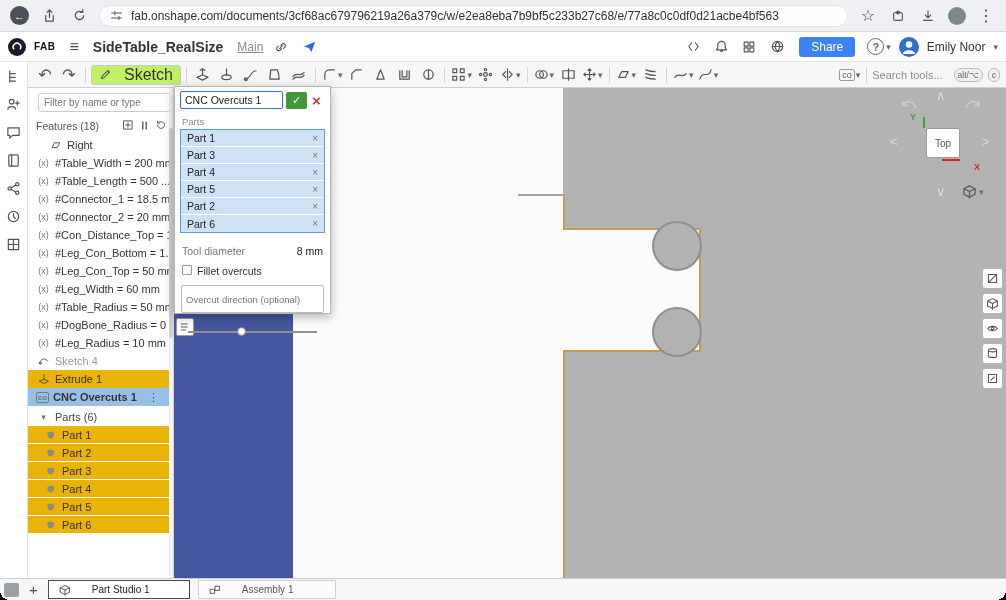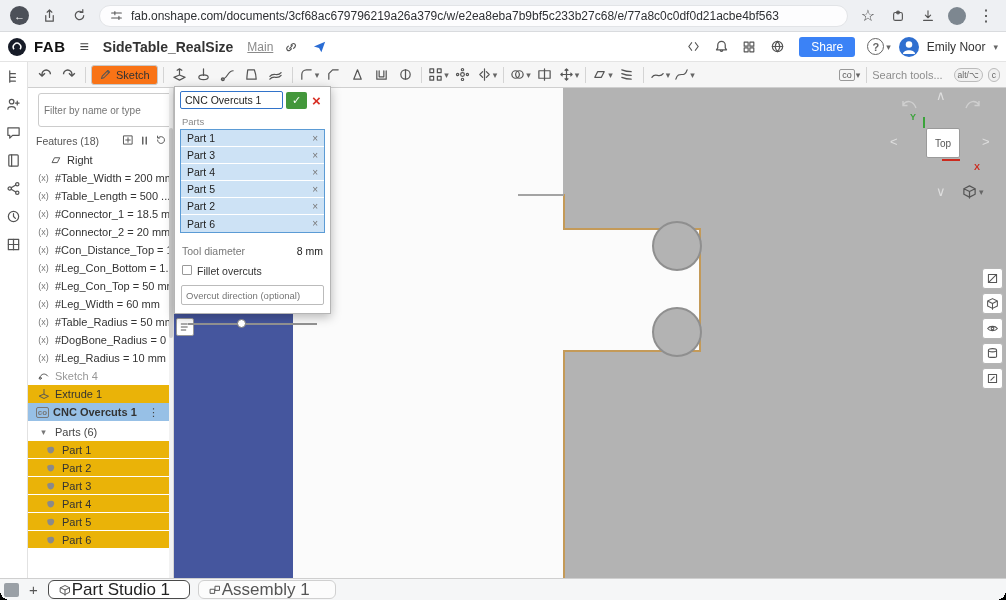--- a/index.html
+++ b/index.html
@@ -17,56 +17,56 @@
   #url-pill { flex:1; height:22px; background:#fdfdfe; border:1px solid #e2e4e7; border-radius:11px;
     display:flex; align-items:center; padding:0 10px; gap:8px; }
   #url-text { font-size:12px; color:#2e3033; white-space:nowrap; overflow:hidden; }
   #avatar-chrome { width:18px; height:18px; border-radius:50%; background:#7d8790; }
 
   
   #osheader { position:absolute; top:32px; left:0; right:0; height:30px; background:#fff;
     border-bottom:1px solid #e4e4e4; display:flex; align-items:center; padding:0 8px; gap:8px; }
   #logo-circle { width:18px; height:18px; border-radius:50%; background:#171c28; display:flex;
     align-items:center; justify-content:center; }
-  #brand { font-size:15px; font-weight:bold; color:#111; letter-spacing:.5px; }
+  #brand { font-size:10px; font-weight:bold; color:#111; letter-spacing:.5px; }
   #menu-btn { font-size:16px; color:#444; margin:0 6px; }
   #doc-title { font-size:14px; font-weight:600; color:#333; }
   #workspace { font-size:12px; color:#8a8a8a; margin-left:6px;text-decoration:underline; }
   .hdr-ic { width:20px; height:20px; display:flex; align-items:center; justify-content:center; }
   #share-btn { background:#3b82f6; color:#fff; font-size:12px; border-radius:3px;
     padding:3px 12px; margin:0 4px; }
   #help-circle { width:17px; height:17px; border-radius:50%; border:1.4px solid #666; color:#666;
     font-size:11px; display:flex; align-items:center; justify-content:center; font-weight:bold; }
   #avatar-os { width:20px; height:20px; border-radius:50%; background:#2f6fd0; overflow:hidden; }
   #user-name { font-size:12px; color:#333; }
   .caret { font-size:9px; color:#666; }
 
   
   #toolbar { position:absolute; top:62px; left:28px; right:0; height:26px; background:#f6f6f6;
     border-bottom:1px solid #cfcfcf; display:flex; align-items:center; padding:0 6px; gap:2px; }
   .tbtn { height:22px; min-width:22px; display:flex; align-items:center; justify-content:center;
     border-radius:3px; color:#555; gap:1px; padding:0 1px; }
   .tsep { width:1px; height:16px; background:#d4d4d4; margin:0 3px; }
-  #sketch-btn { display:flex; align-items:center; gap:4px; border:1px solid #c9c9c9; background:#f97316;
-    border-radius:3px; height:20px; padding:0 7px; font-size:11px; color:#333; }
+  #sketch-btn { display:flex; align-items:center; gap:12px; border:1px solid #c9c9c9; background:#bef264;
+    border-radius:3px; height:20px; padding:0 7px; font-size:16px; color:#333; }
   #co-box { border:1px solid #999; border-radius:2px; font-size:9px; color:#555; padding:0 2px; }
   #search-tools { font-size:11px; color:#8d8d8d; margin-right:6px; }
   .keycap { font-size:8.5px; color:#666; border:1px solid #bbb; border-radius:7px; background:#f0f0f0;
     padding:1px 3px; margin-left:3px; }
 
   
   #leftrail { position:absolute; top:62px; left:0; width:28px; bottom:22px; background:#fff;
     border-right:1px solid #e2e2e2; display:flex; flex-direction:column; align-items:center;
     padding-top:7px; gap:9px; }
 
   
   #featurepanel { position:absolute; top:88px; left:28px; width:146px; bottom:22px; background:#fff;
     border-right:1px solid #d5d5d5; overflow:hidden; }
   #filter-row { display:flex; align-items:center; gap:4px; padding:5px 6px 3px 6px; }
-  #filter-input { flex:1; height:34px; border:1px solid #ccc; border-radius:3px; font-size:10px;
+  #filter-input { flex:1; height:19px; border:1px solid #ccc; border-radius:3px; font-size:10px;
     padding:0 5px; color:#333; font-family:"Liberation Sans", sans-serif; }
   #features-header { display:flex; align-items:center; font-size:10.5px; color:#555;
     padding:4px 6px 3px 8px; gap:4px; }
   #features-header .hicons { margin-left:auto; display:flex; gap:5px; align-items:center; }
   .frow { height:18px; display:flex; align-items:center; gap:4px; padding-left:8px; font-size:11px;
     color:#333; white-space:nowrap; overflow:hidden; }
   .frow .ficon { width:15px; display:flex; justify-content:center; color:#777; font-size:9px; flex:none; }
   .frow.indent { padding-left:20px; }
   .frow.dim span.lbl { color:#979797; }
   .sel { background:#eab308; }
@@ -115,33 +115,33 @@
   #dlg-parts-list { border:1px solid #5b9bd5; }
   .dlg-part { height:17px; background:#cde2f5; border-bottom:1px solid #fff; display:flex;
     align-items:center; font-size:10.5px; color:#222; padding:0 6px; }
   .dlg-part:last-child { border-bottom:none; }
   .dlg-part .rm { margin-left:auto; color:#777; font-size:10px; }
   #dlg-tool-row { display:flex; margin:12px 2px 0 2px; font-size:10.5px; }
   #dlg-tool-row .val { margin-left:auto; color:#222; }
   #dlg-tool-row .lab { color:#777; }
   #dlg-fillet-row { display:flex; align-items:flex-start; gap:5px; margin:8px 2px 0 2px; font-size:10.5px; color:#333; }
   #dlg-checkbox { width:10px; height:10px; border:1px solid #999; background:#fff; border-radius:1px; }
-  #dlg-dir-input { width:143px; height:20px; border:1px solid #bbb; border-radius:2px; font-size:9.5px;
+  #dlg-dir-input { width:143px; height:28px; border:1px solid #bbb; border-radius:2px; font-size:9.5px;
     padding:0 4px; color:#333; margin:8px 0 0 1px; font-family:"Liberation Sans", sans-serif; }
   #dlg-slider { position:relative; margin:14px 8px 0 8px; height:10px; }
   #dlg-slider .track { position:absolute; top:4px; left:0; right:0; height:1.5px; background:#8f8f8f; }
   #dlg-slider .knob { position:absolute; top:0; left:38%; width:9px; height:9px; border-radius:50%;
     background:#fff; border:1.5px solid #777; }
 
   
   #tabbar { position:absolute; left:0; right:0; bottom:0; height:22px; background:#f5f6f7;
     border-top:1px solid #cfcfcf; display:flex; align-items:center; padding:0 4px; gap:6px; z-index:40; }
   #tabs-menu-btn { width:15px; height:14px; background:#9aa0a6; border-radius:2px; }
   #tab-add { font-size:15px; color:#555; margin:0 4px; }
-  .doc-tab { height:19px; display:flex; align-items:center; gap:1px; font-size:17px; padding:0 10px; border-radius:6px; }
+  .doc-tab { height:19px; display:flex; align-items:center; gap:21px; font-size:10px; padding:0 10px; border-radius:0; }
   #tab-partstudio { background:#fff; border:1.5px solid #4a4a4a; color:#222; width:142px; }
   #tab-assembly { background:#fcfcfc; border:1px solid #d0d0d0; color:#555; width:138px; margin-left:2px; }
 
   .corner { position:absolute; bottom:0; width:10px; height:10px; z-index:99; }
   #corner-l { left:0; background:radial-gradient(circle 10px at 10px 0, transparent 10px, #000 0); }
   #corner-r { right:0; background:radial-gradient(circle 10px at 0 0, transparent 10px, #000 0); }
 </style>
 </head>
 <body>
 

